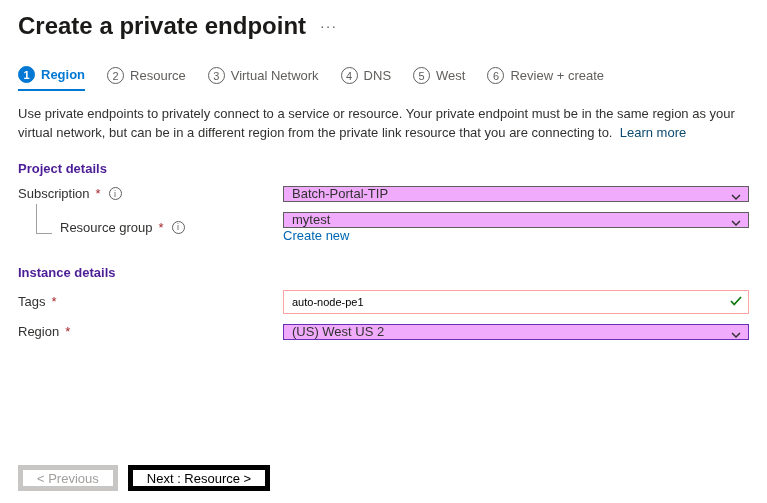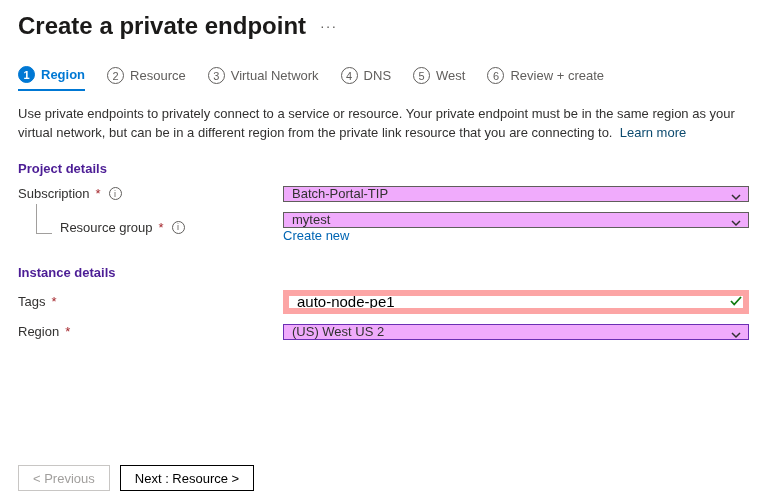--- a/index.html
+++ b/index.html
@@ -20,26 +20,26 @@
   .label-col { width:265px; display:flex; align-items:center; gap:4px; }
   .indent { padding-left:42px; position:relative; }
   .indent-line { position:absolute; left:18px; top:-16px; width:16px; height:30px; border-left:1px solid #a19f9d; border-bottom:1px solid #a19f9d; }
   .req { color:#a4262c; margin-left:2px; }
   .info { width:13px; height:13px; border:1px solid #605e5c; border-radius:50%; display:inline-flex; align-items:center; justify-content:center; font-size:9px; color:#605e5c; margin-left:4px; cursor:pointer; }
   .field-col { flex:1; max-width:480px; }
   .select, .input { width:100%; height:16px; border:1px solid #605e5c; padding:0 24px 0 8px; font-family:inherit; font-size:13px; background:#f0abfc; position:relative; display:flex; align-items:center; cursor:pointer; }
   .select.purple { border-color:#6b2fb3; }
   .chev { position:absolute; right:6px; top:4px; }
   .chev svg { width:12px; height:12px; fill:none; stroke:#323130; stroke-width:1.5; }
-  .input-plain { width:100%; height:24px; border:6px solid #fca5a5; padding:0 24px 0 8px; font-family:inherit; font-size:15px; }
+  .input-plain { width:100%; height:24px; border:1px solid #fca5a5; padding:0 24px 0 8px; font-family:inherit; font-size:11px; }
   .check { position:absolute; right:6px; top:4px; }
   .check svg { width:14px; height:14px; stroke:#107c10; stroke-width:1.8; fill:none; }
   .sublink { color:#0065b3; font-size:13px; cursor:pointer; }
   .footer { position:absolute; left:18px; bottom:12px; display:flex; gap:10px; }
-  .btn { height:26px; padding:0 14px; border:1px solid #000000; background:#fff; font-family:inherit; font-size:13px; cursor:pointer; }
+  .btn { height:26px; padding:0 14px; border:5px solid #000000; background:#fff; font-family:inherit; font-size:13px; cursor:pointer; }
   .btn[disabled] { color:#a19f9d; border-color:#c8c6c4; cursor:default; }
 </style>
 </head>
 <body>
 
 <div class="page">
   <div class="title-row">
     <div class="title">Create a private endpoint</div>
     <div class="dots">···</div>
   </div>

